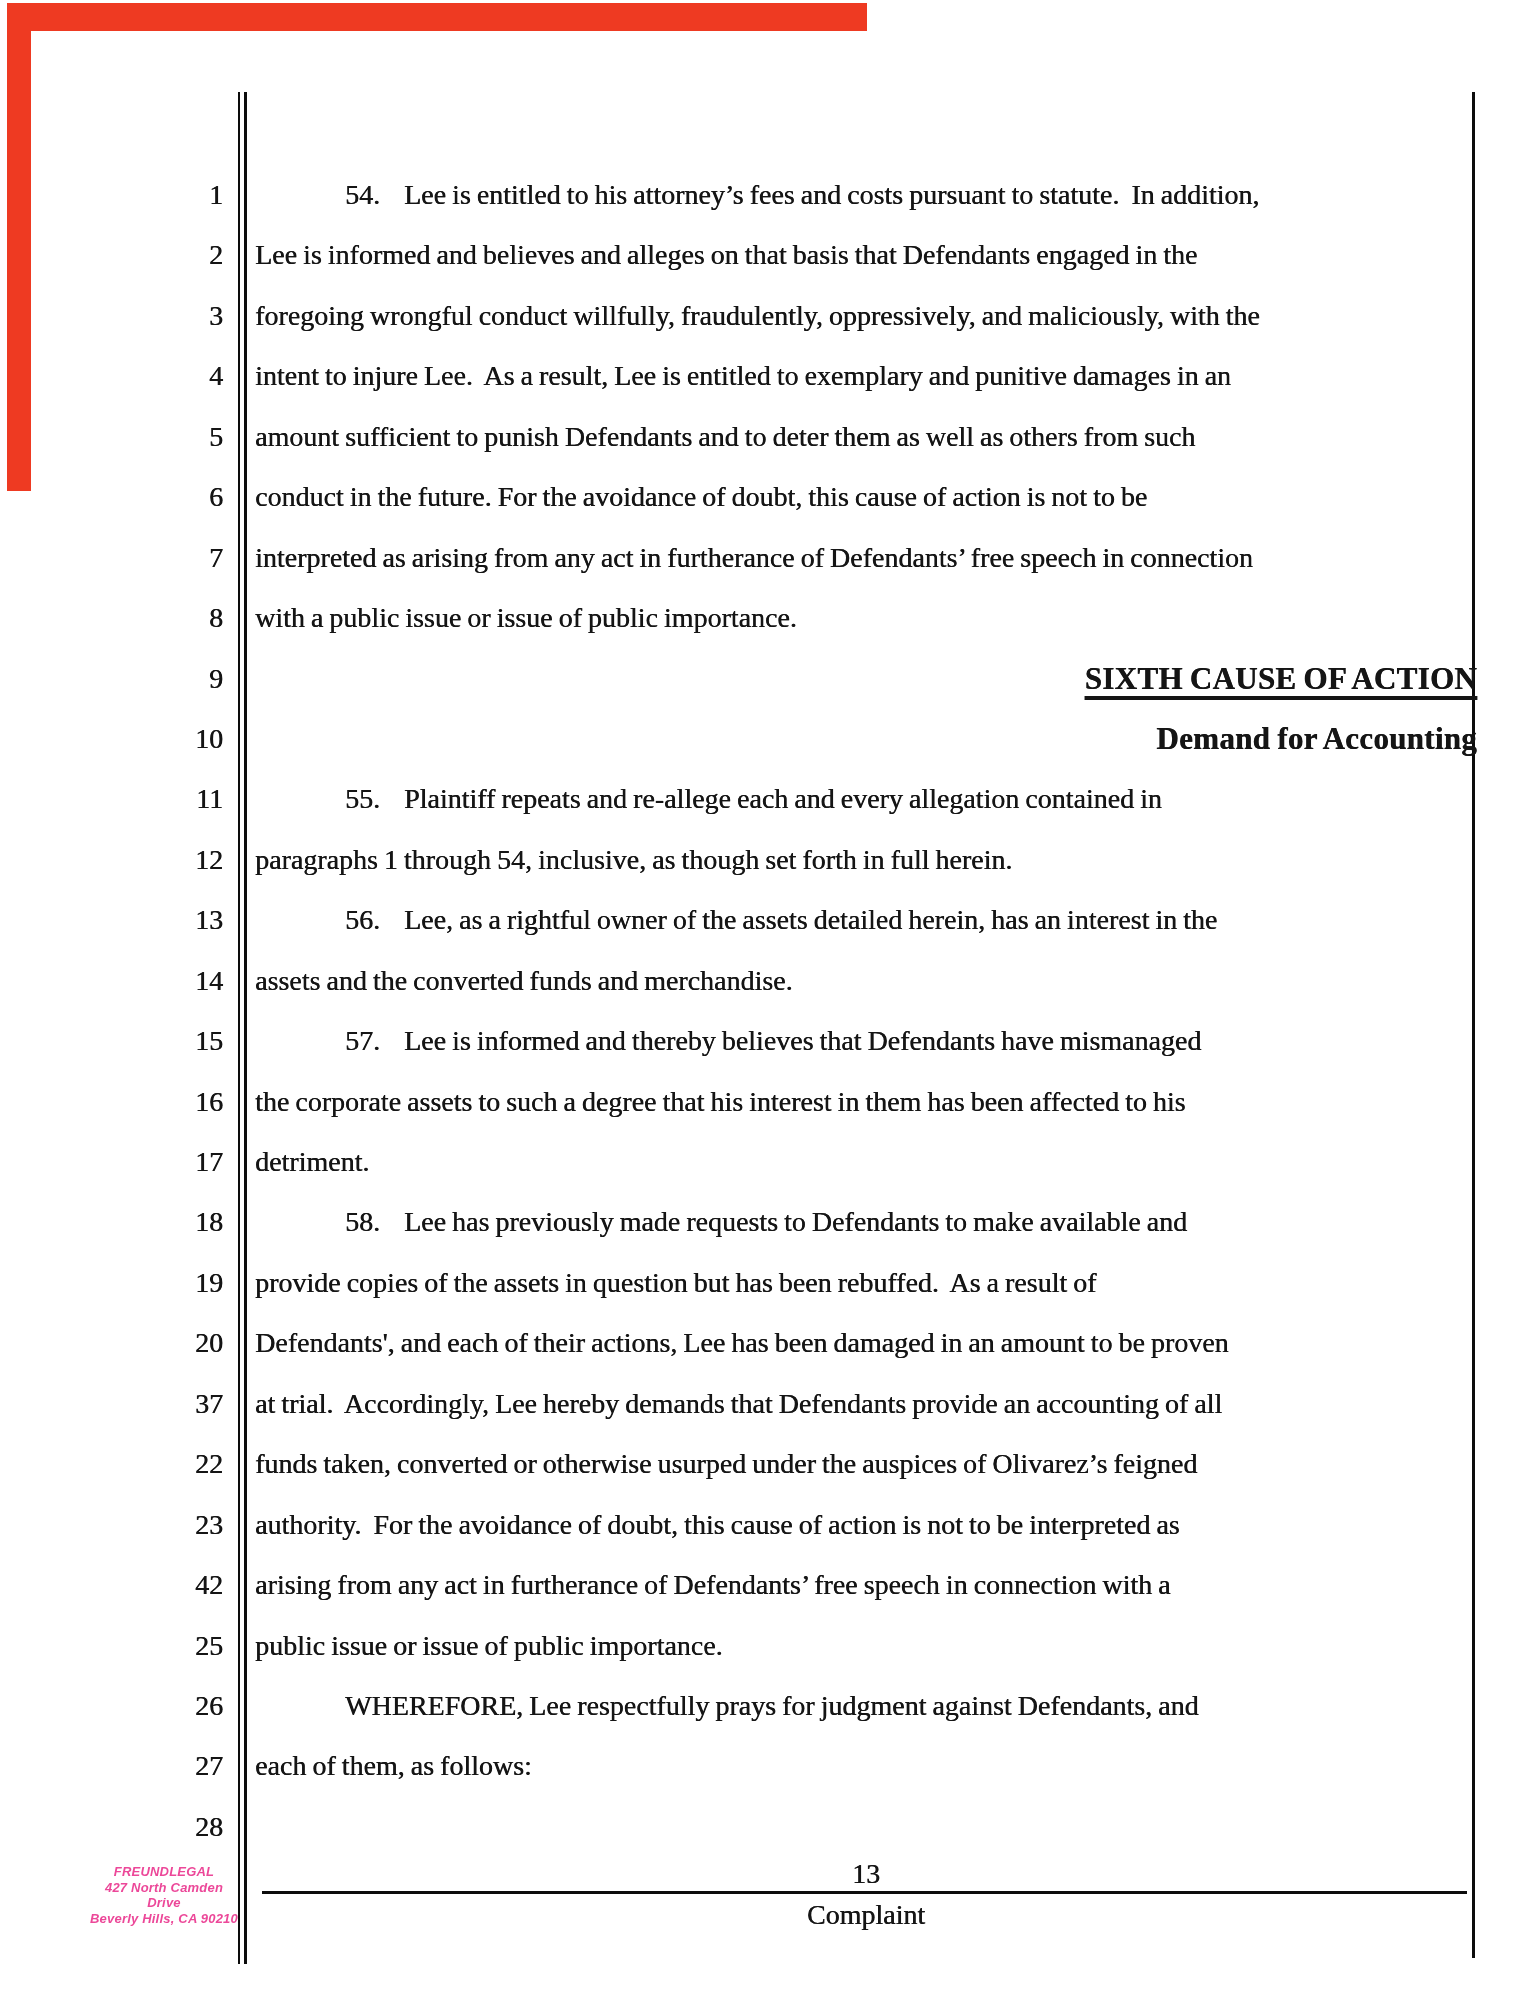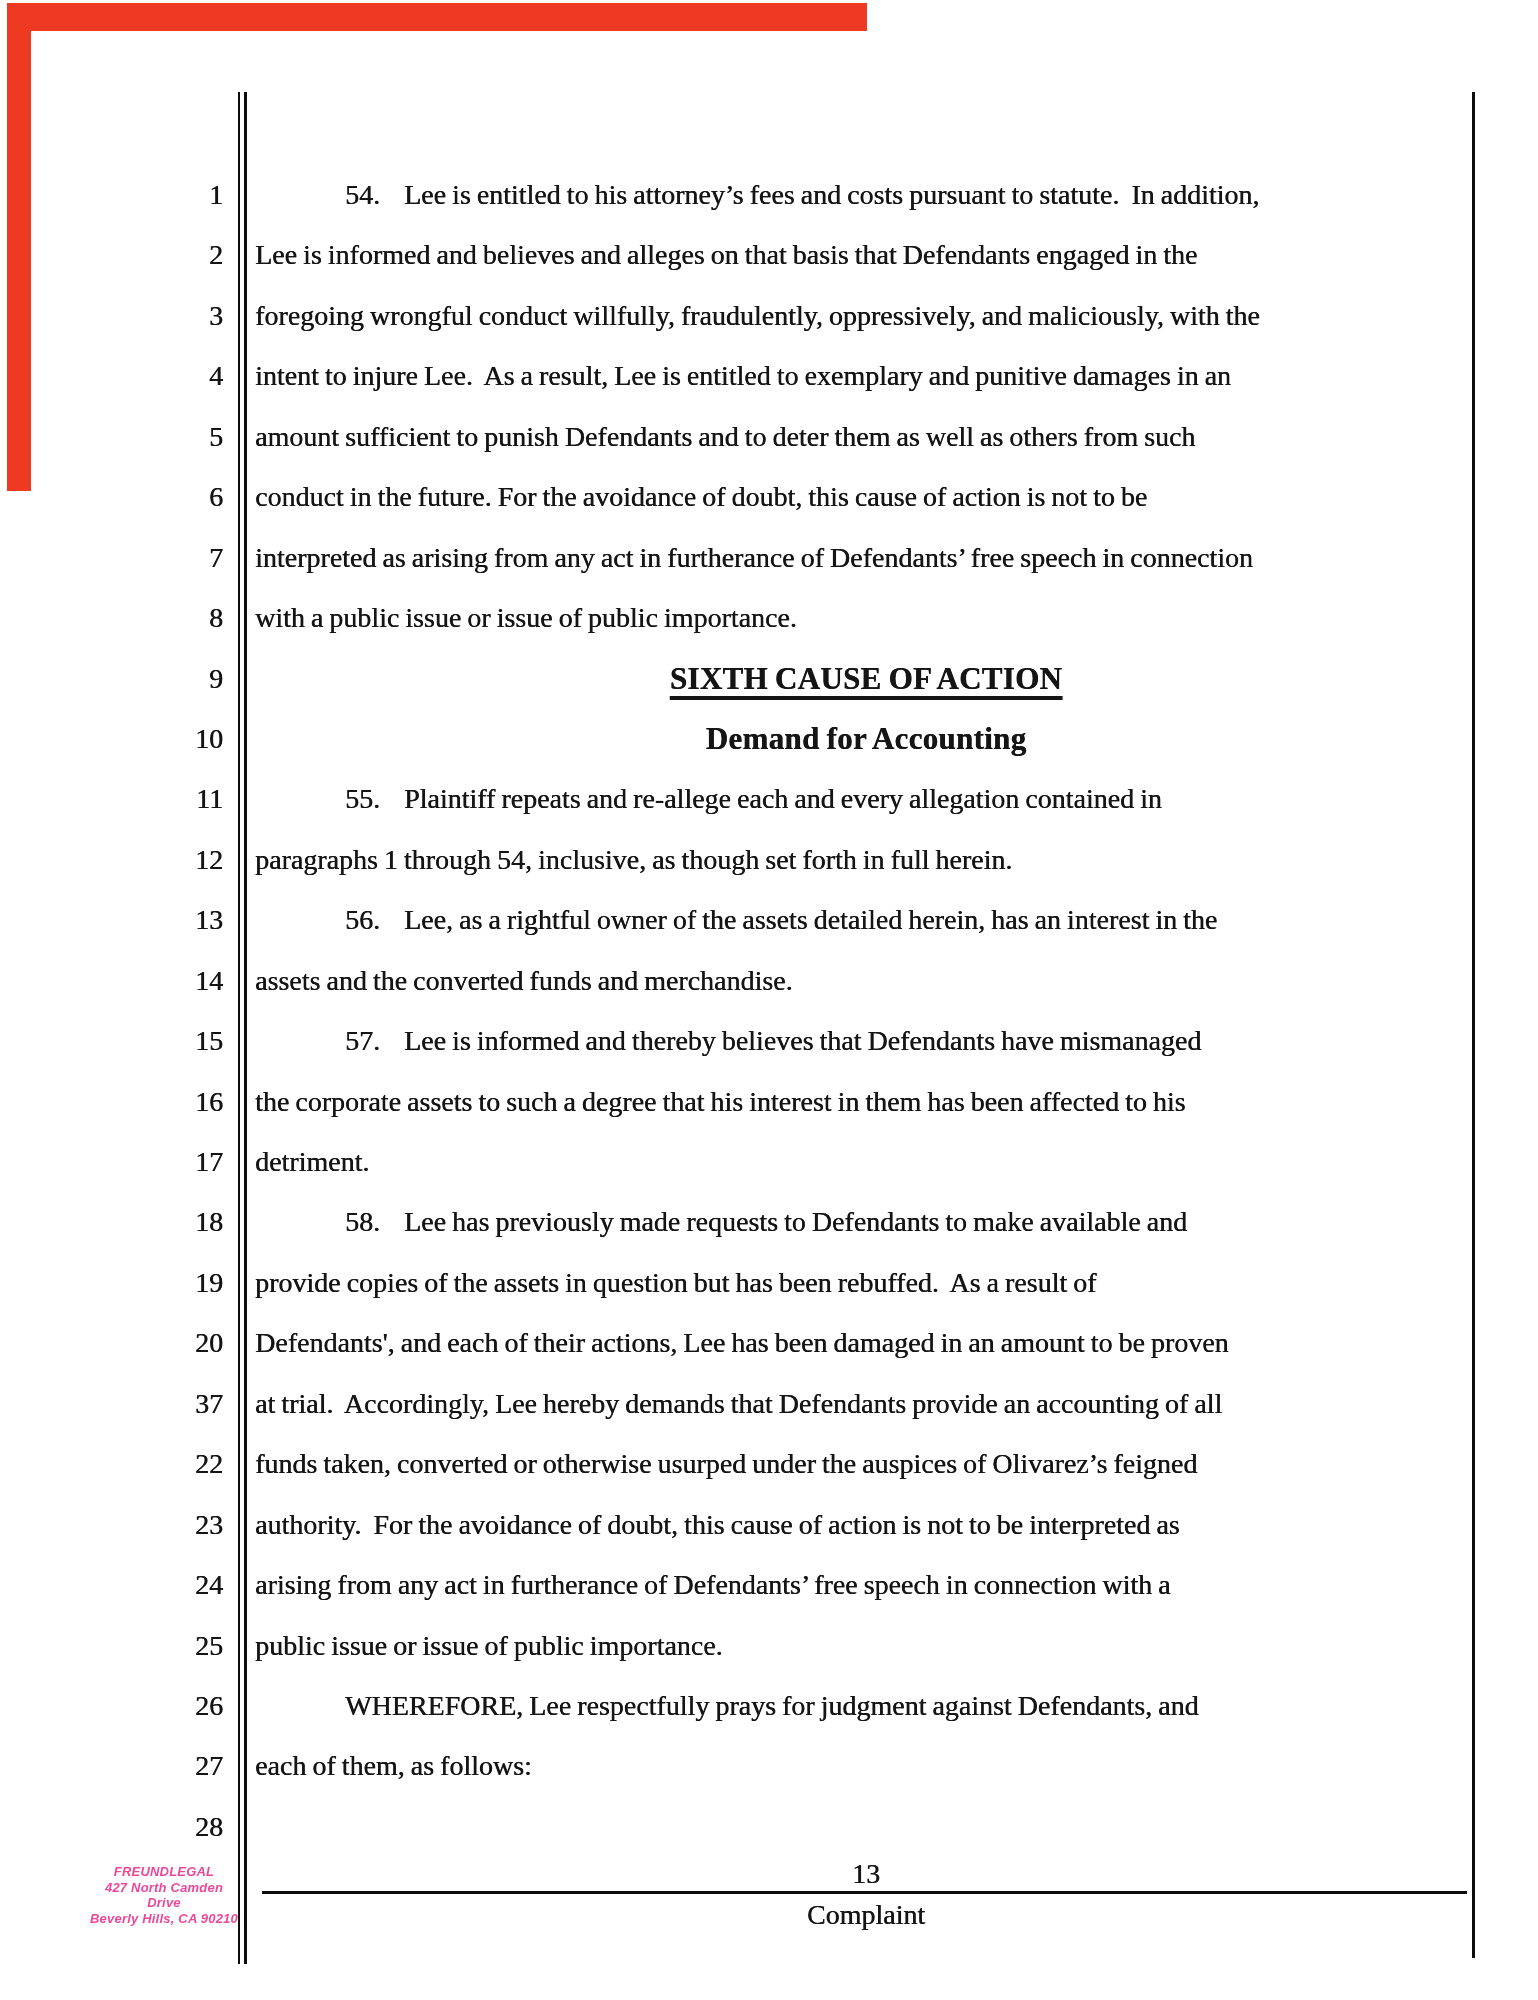--- a/index.html
+++ b/index.html
@@ -33,21 +33,21 @@
   .textcol{
     position:absolute;left:255px;top:165px;width:1222px;
     font-size:28px;word-spacing:-1px;
   }
   .textcol .line{
     height:60.44px;line-height:60.44px;
     white-space:pre;overflow:visible;
     text-shadow:0.4px 0 currentColor;
   }
   .textcol .line.indent{text-indent:90px;}
-  .textcol .line.center{text-align:center;font-family:Liberation Serif, serif;}
+  .textcol .line.center{text-align:right;font-family:Liberation Serif, serif;}
   .textcol .line.bold{font-weight:700;font-size:31px;letter-spacing:0.3px;}
   .textcol .line.underline{
     text-decoration:underline;
     text-decoration-thickness:3.5px;
     text-underline-offset:7px;
   }
   
   .firm{
     position:absolute;left:88px;top:1864px;width:152px;
     text-align:center;
@@ -97,21 +97,21 @@
       <div class="num">14</div>
       <div class="num">15</div>
       <div class="num">16</div>
       <div class="num">17</div>
       <div class="num">18</div>
       <div class="num">19</div>
       <div class="num">20</div>
       <div class="num">37</div>
       <div class="num">22</div>
       <div class="num">23</div>
-      <div class="num">24</div>
+      <div class="num">42</div>
       <div class="num">25</div>
       <div class="num">26</div>
       <div class="num">27</div>
       <div class="num">28</div>
     </div>
 
   <div class="textcol" id="textcol">
       <div class="line indent">54.    Lee is entitled to his attorney’s fees and costs pursuant to statute.  In addition,</div>
       <div class="line">Lee is informed and believes and alleges on that basis that Defendants engaged in the</div>
       <div class="line">foregoing wrongful conduct willfully, fraudulently, oppressively, and maliciously, with the</div>

